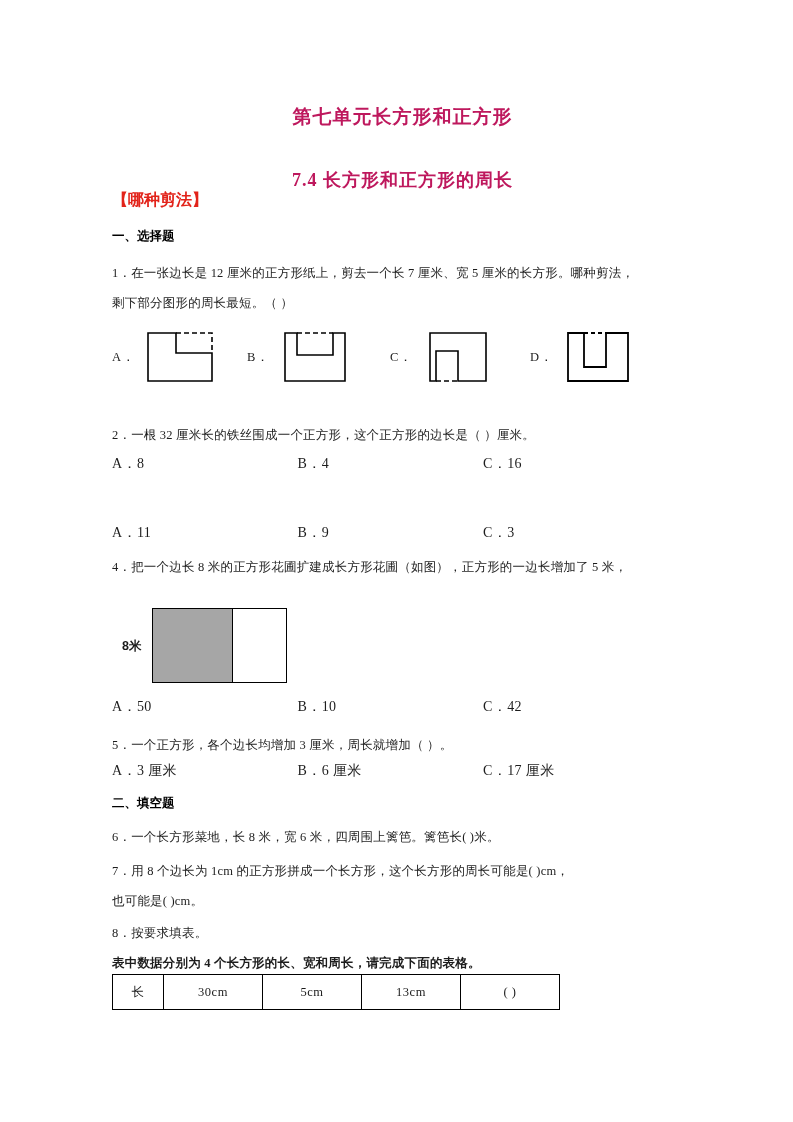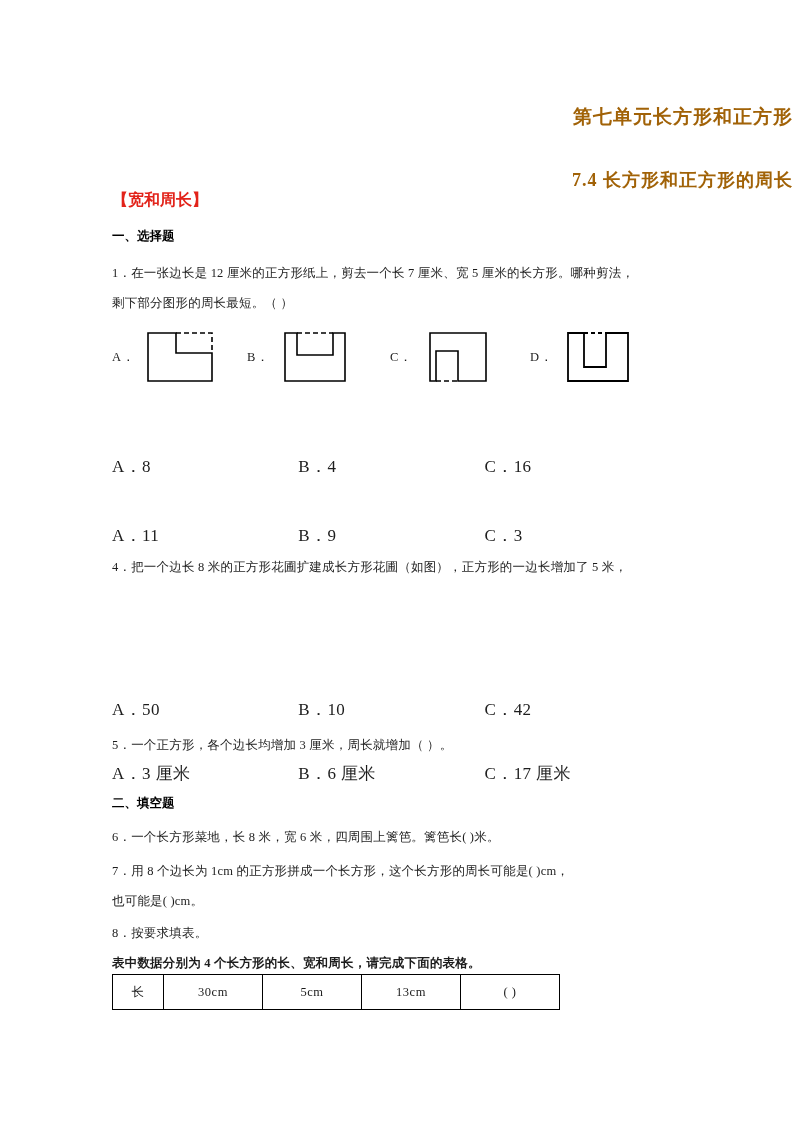--- a/index.html
+++ b/index.html
@@ -17,22 +17,22 @@
   }
   .page {
     position: absolute;
     left: 0; top: 0;
     width: 793px;
     height: 1122px;
     padding: 0;
   }
   
   .doc-title {
-    text-align: right;
-    color: #a16207;
+    text-align: center;
+    color: #be185d;
     font-weight: bold;
     font-size: 19px;
     letter-spacing: 1px;
     position: absolute;
     left: 0; right: 0; padding-left: 12px;
   }
   #title-main { top: 104px; }
   #title-sub  { top: 148px; font-size: 18px; margin-top: 20px; }
 
   .section-red {
@@ -60,21 +60,21 @@
     line-height: 30px;
     color: #1d1d1d;
     letter-spacing: 0.2px;
   }
 
   
   .optrow {
     position: absolute;
     left: 112px;
     width: 580px;
-    font-size: 17px;
+    font-size: 14px;
     color: #1d1d1d;
   }
   .optrow span.opt {
     display: inline-block;
     width: 182px;
     letter-spacing: 0.4px;
   }
   
   .figrow {
     position: absolute;
@@ -158,21 +158,21 @@
   .blank-paren { letter-spacing: 3px; }
 </style>
 </head>
 <body>
 
 <div class="page">
 
   <div class="doc-title" id="title-main">第七单元长方形和正方形</div>
   <div class="doc-title" id="title-sub">7.4 长方形和正方形的周长</div>
 
-  <div class="section-red" style="top:190px;">【宽和周长】</div>
+  <div class="section-red" style="top:190px;">【哪种剪法】</div>
 
   <div class="section-black" style="top:228px;">一、选择题</div>
 
   <div class="q" style="top:258px;">1．在一张边长是 12 厘米的正方形纸上，剪去一个长 7 厘米、宽 5 厘米的长方形。哪种剪法，</div>
   <div class="q" style="top:288px;">剩下部分图形的周长最短。（            ）</div>
 
   <div class="figrow">
 
     <div class="figcell" style="left:0px; width:145px;">
       <span class="figlabel">A．</span>
@@ -200,34 +200,41 @@
 
     <div class="figcell" style="left:418px; width:150px;">
       <span class="figlabel">D．</span>
       <svg class="shape" style="left:32px;" width="72" height="56" viewBox="0 0 72 56">
         <path d="M6 4 L6 52 L66 52 L66 4 L44 4 L44 38 L22 38 L22 4 Z" fill="none" stroke="#000" stroke-width="1.8"></path>
         <path d="M22 4 L44 4" fill="none" stroke="#000" stroke-width="1.8" stroke-dasharray="4,3"></path>
       </svg>
     </div>
   </div>
 
+  <div class="q" style="top:420px;">2．一根 32 厘米长的铁丝围成一个正方形，这个正方形的边长是（           ）厘米。</div>
   <div class="optrow" style="top:455px;">
     <span class="opt">A．8</span>
     <span class="opt">B．4</span>
     <span class="opt">C．16</span>
   </div>
 
   <div class="optrow" style="top:524px;">
     <span class="opt">A．11</span>
     <span class="opt">B．9</span>
     <span class="opt">C．3</span>
   </div>
 
   <div class="q" style="top:552px;">4．把一个边长 8 米的正方形花圃扩建成长方形花圃（如图），正方形的一边长增加了 5 米，</div>
 
+  <div id="q4-figure">
+    <span id="q4-label">8米</span>
+    <div id="q4-box">
+      <div id="q4-shaded"></div>
+    </div>
+  </div>
 
   <div class="optrow" style="top:698px;">
     <span class="opt">A．50</span>
     <span class="opt">B．10</span>
     <span class="opt">C．42</span>
   </div>
 
   <div class="q" style="top:730px;">5．一个正方形，各个边长均增加 3 厘米，周长就增加（           ）。</div>
   <div class="optrow" style="top:762px;">
     <span class="opt">A．3 厘米</span>

